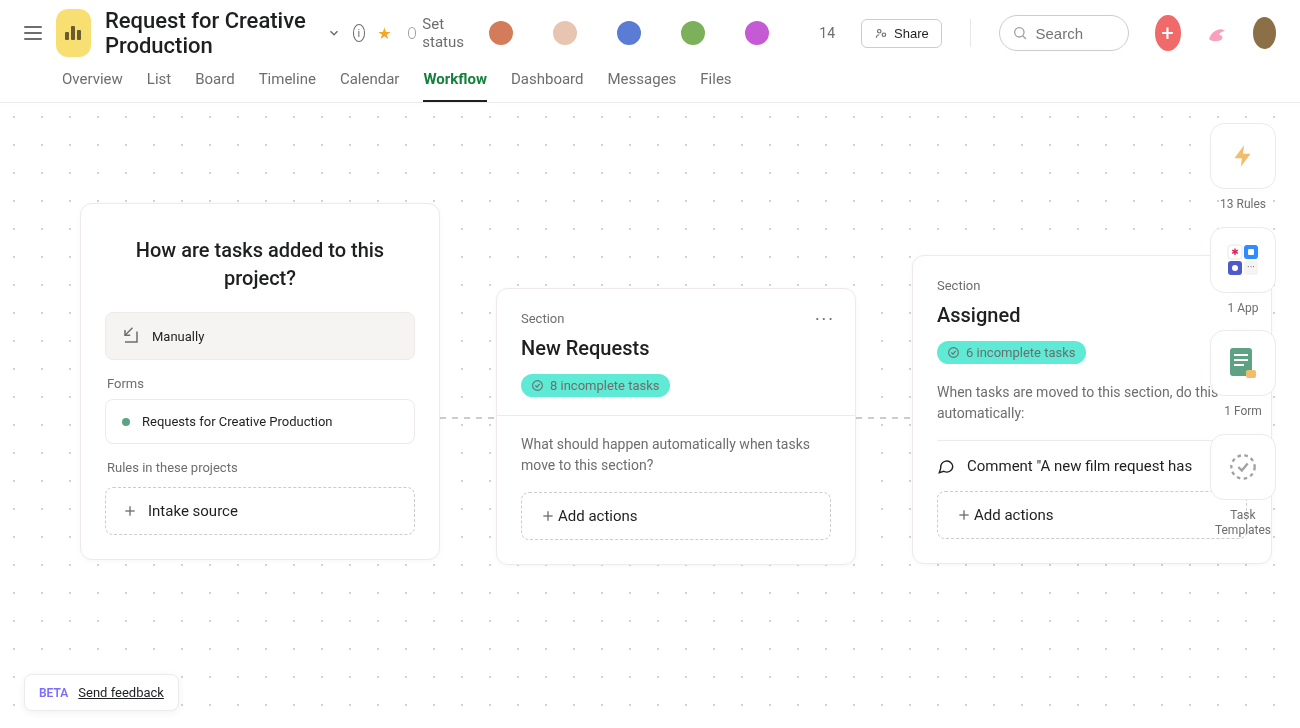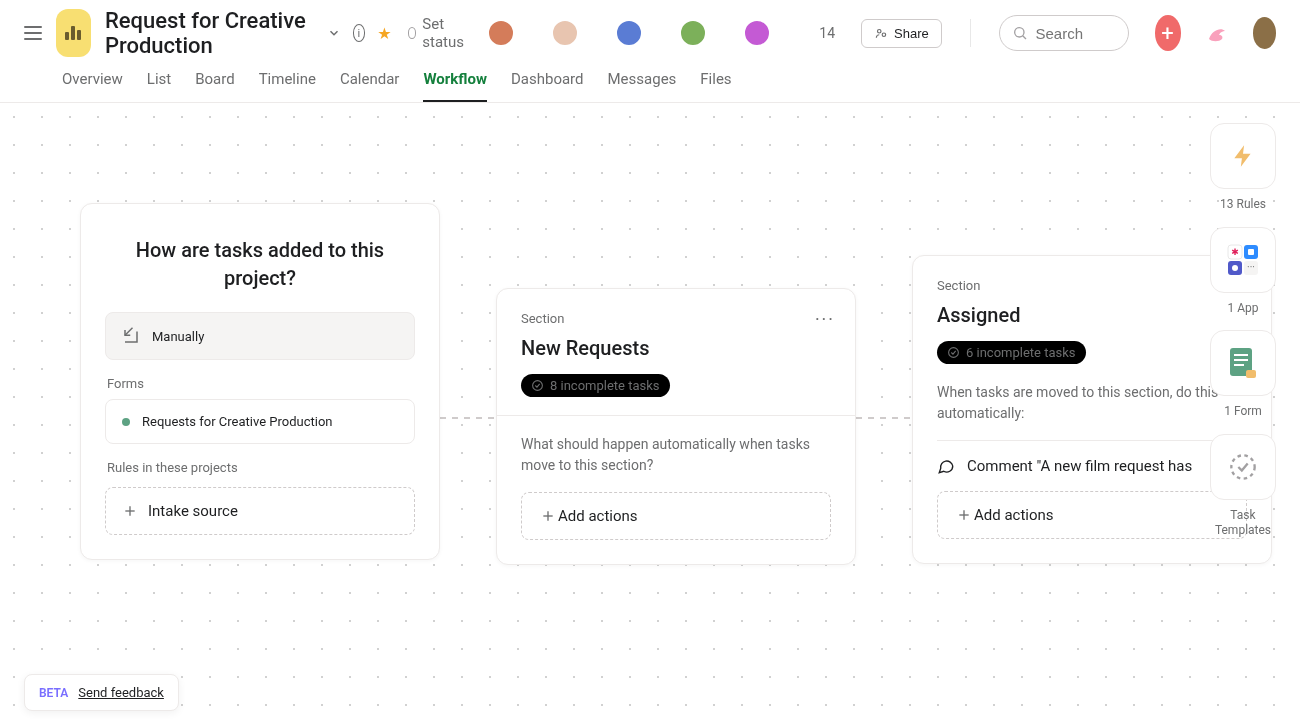--- a/index.html
+++ b/index.html
@@ -46,21 +46,21 @@
 .sec-label { font-size:13px;color:#6d6e6f;margin:16px 0 8px 2px; }
 .dot { width:8px;height:8px;border-radius:50%; }
 .dot.teal { background:#5da283; }
 .dot.purple { background:#b36bd4; }
 .intake { border:1px dashed #cfcbcb;border-radius:8px;padding:14px 16px;display:flex;align-items:center;gap:10px;font-size:15px;color:#1e1f21;cursor:pointer;margin-top:12px; }
 
 .card2 { left:496px;top:185px;width:360px; }
 .card-head { padding:22px 24px 18px 24px;border-bottom:1px solid #edeae9;position:relative; }
 .sec-tag { font-size:13px;color:#6d6e6f;margin-bottom:10px; }
 .sec-title { font-size:20px;font-weight:500;margin-bottom:14px; }
-.pill { display:inline-flex;align-items:center;gap:6px;padding:4px 10px;border-radius:12px;background:#000000;font-size:13px;color:#6d6e6f; }
+.pill { display:inline-flex;align-items:center;gap:6px;padding:4px 10px;border-radius:12px;background:#5eead4;font-size:13px;color:#6d6e6f; }
 .dots-menu { position:absolute;right:20px;top:20px;color:#6d6e6f;cursor:pointer;font-size:18px;letter-spacing:2px; }
 .card-body { padding:18px 24px 24px 24px; }
 .hint { font-size:14px;color:#6d6e6f;line-height:1.5;margin-bottom:16px; }
 .add-actions { border:1px dashed #cfcbcb;border-radius:8px;padding:14px 18px;display:flex;align-items:center;gap:2px;font-size:15px;cursor:pointer; }
 
 .card3 { left:912px;top:152px;width:360px; }
 .action-row { display:flex;align-items:center;gap:12px;font-size:15px;padding:16px 0;border-top:1px solid #edeae9; }
 
 .rail { position:absolute;right:24px;top:20px;display:flex;flex-direction:column;gap:14px;align-items:center; }
 .rail-item { width:66px;display:flex;flex-direction:column;align-items:center;gap:8px; }

